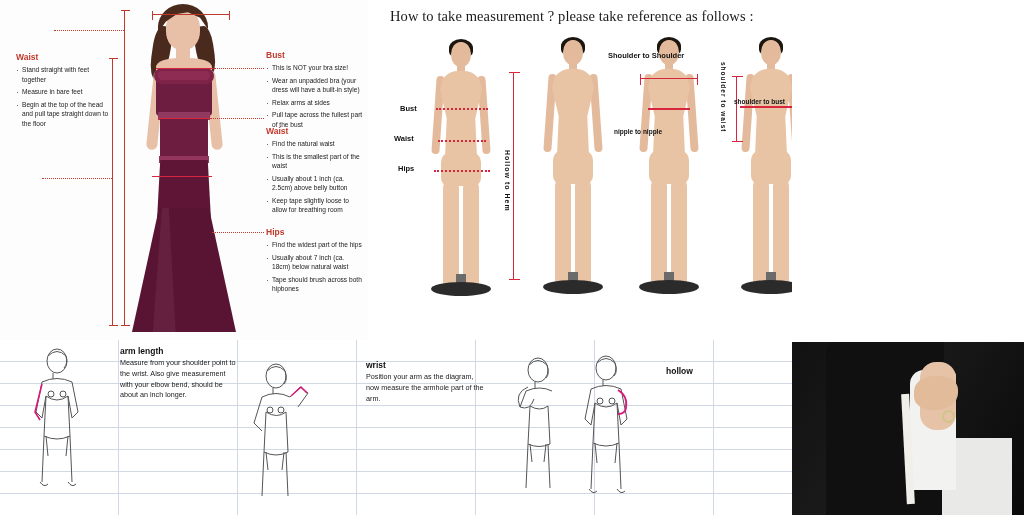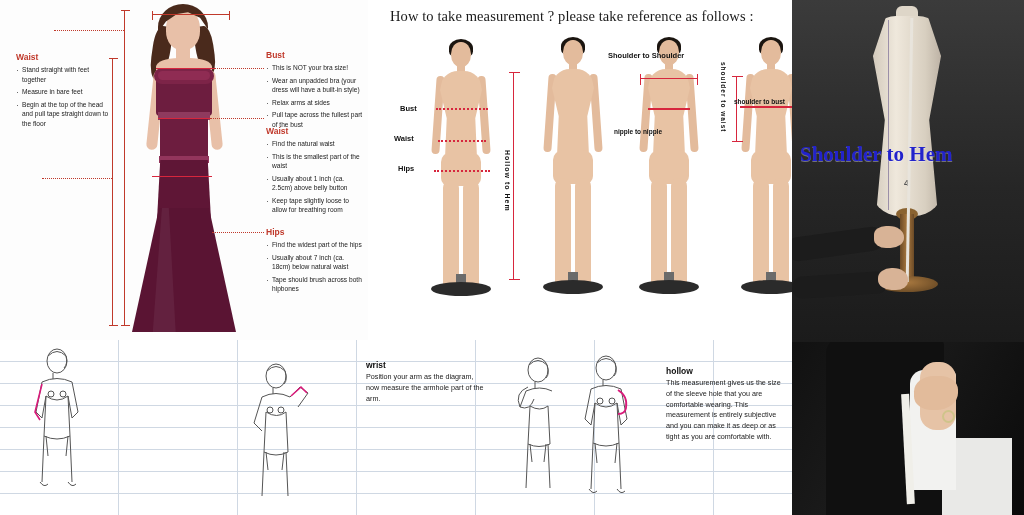--- a/index.html
+++ b/index.html
@@ -513,36 +513,20 @@
       <div class="mq-legR"></div>
       <div class="mq-shadow"></div>
       <div class="mq-base"></div>
       <div class="vmeas" style="left:20px; top:36px; height:66px;"></div>
       <div class="tape-solid" style="left:24px; top:66px; width:56px;"></div>
     </div>
     <div class="lbl-v" style="left:352px; top:62px; font-size:6.5px;">shoulder to waist</div>
     <div class="lbl" style="left:366px; top:98px; font-size:6.5px;">shoulder to bust</div>
   </div>
 
-  <div class="panel" id="panel-hem">
-    <div class="hem-bg"></div>
-    <div class="hem-neck"></div>
-    <div class="hem-form"></div>
-    <div class="hem-seam"></div>
-    <div class="hem-num">4</div>
-    <div class="hem-knob"></div>
-    <div class="hem-stand"></div>
-    <div class="hem-foot"></div>
-    <div class="hem-tape"></div>
-    <div class="hem-arm1"></div>
-    <div class="hem-hand1"></div>
-    <div class="hem-arm2"></div>
-    <div class="hem-hand2"></div>
-    <div id="hem-title">Shoulder to Hem</div>
-  </div>
 
   <div class="panel" id="panel-bottom">
 
     <svg class="sketch" style="left:18px; top:6px;" width="78" height="160" viewBox="0 0 78 160">
       <g fill="none" stroke="#555" stroke-width="1">
         <ellipse cx="39" cy="15" rx="10" ry="12"></ellipse>
         <path d="M30 10 q9 -9 18 0 q2 8 -2 12"></path>
         <path d="M35 27 v6"></path>
         <path d="M24 36 q15 -7 30 0 l6 30 -6 6 -4 -22"></path>
         <path d="M24 36 l-6 30 6 6 4 -22"></path>
@@ -550,20 +534,24 @@
         <circle cx="33" cy="48" r="3"></circle>
         <circle cx="45" cy="48" r="3"></circle>
         <path d="M28 50 l-2 40 q13 6 26 0 l-2 -40"></path>
         <path d="M26 90 l-2 46 m4 -46 l2 20"></path>
         <path d="M52 90 l2 46 m-4 -46 l-2 20"></path>
         <path d="M22 136 q4 6 8 2 m20 -2 q4 6 8 2"></path>
       </g>
       <path d="M24 38 l-7 28 l5 8" fill="none" stroke="#d81b7a" stroke-width="1.6"></path>
     </svg>
 
+    <div class="note" style="left:120px; top:6px; width:120px;">
+      <div class="note-title">arm length</div>
+      <div class="note-body">Measure from your shoulder point to the wrist. Also give measurement with your elbow bend, should be about an inch longer.</div>
+    </div>
 
     <svg class="sketch" style="left:236px; top:20px;" width="86" height="150" viewBox="0 0 86 150">
       <g fill="none" stroke="#555" stroke-width="1">
         <ellipse cx="40" cy="16" rx="10" ry="12"></ellipse>
         <path d="M31 11 q9 -9 18 0 q3 9 -1 13"></path>
         <path d="M37 28 v6"></path>
         <path d="M26 37 q14 -7 28 0"></path>
         <path d="M54 37 l10 -10 l8 6 -10 14"></path>
         <path d="M26 37 l-8 26 8 8"></path>
         <path d="M30 52 q11 7 20 0"></path>
@@ -609,21 +597,20 @@
         <path d="M29 51 l-2 40 q13 6 26 0 l-2 -40"></path>
         <path d="M27 91 l-2 46 m4 -46 l2 20"></path>
         <path d="M53 91 l2 46 m-4 -46 l-2 20"></path>
         <path d="M23 137 q4 6 8 2 m20 -2 q4 6 8 2"></path>
       </g>
       <path d="M52 38 q10 6 8 18 q-1 6 -8 6" fill="none" stroke="#d81b7a" stroke-width="1.8"></path>
     </svg>
 
     <div class="note" style="left:666px; top:26px; width:118px;">
       <div class="note-title">hollow</div>
-      <div class="note-body">This measurement gives us the size of the sleeve hole that you are comfortable wearing. This measurement is entirely subjective and you can make it as deep or as tight as you are comfortable with.</div>
     </div>
   </div>
 
   <div class="panel" id="panel-armhole">
     <div class="ah-bg"></div>
     <div class="ah-skin-neck"></div>
     <div class="ah-torso"></div>
     <div class="ah-sleeve"></div>
     <div class="ah-shoulder"></div>
     <div class="ah-tape"></div>

